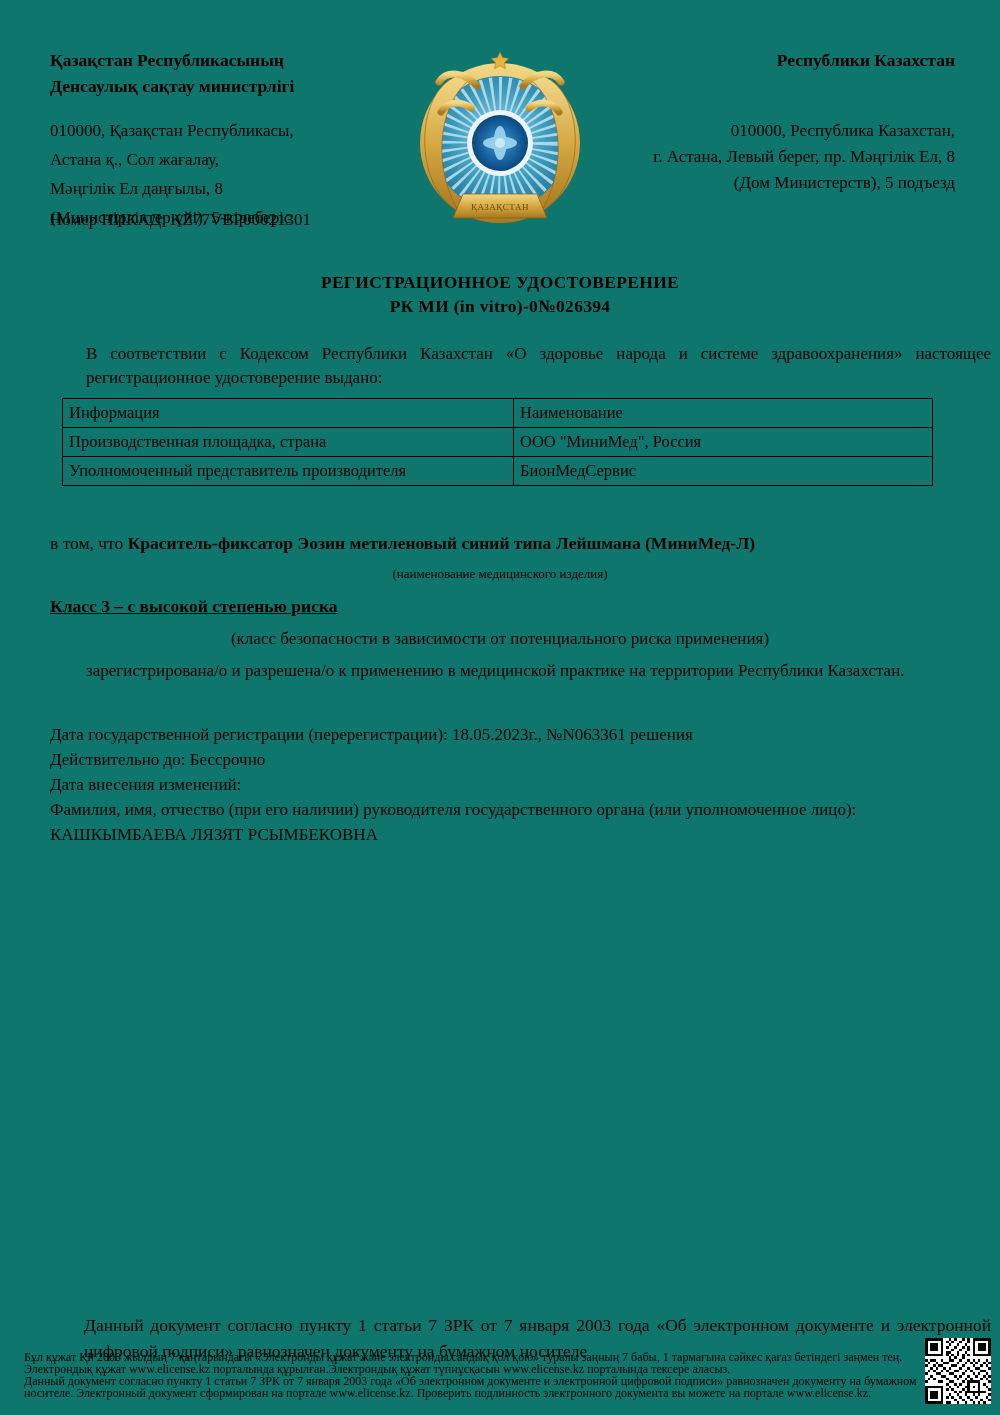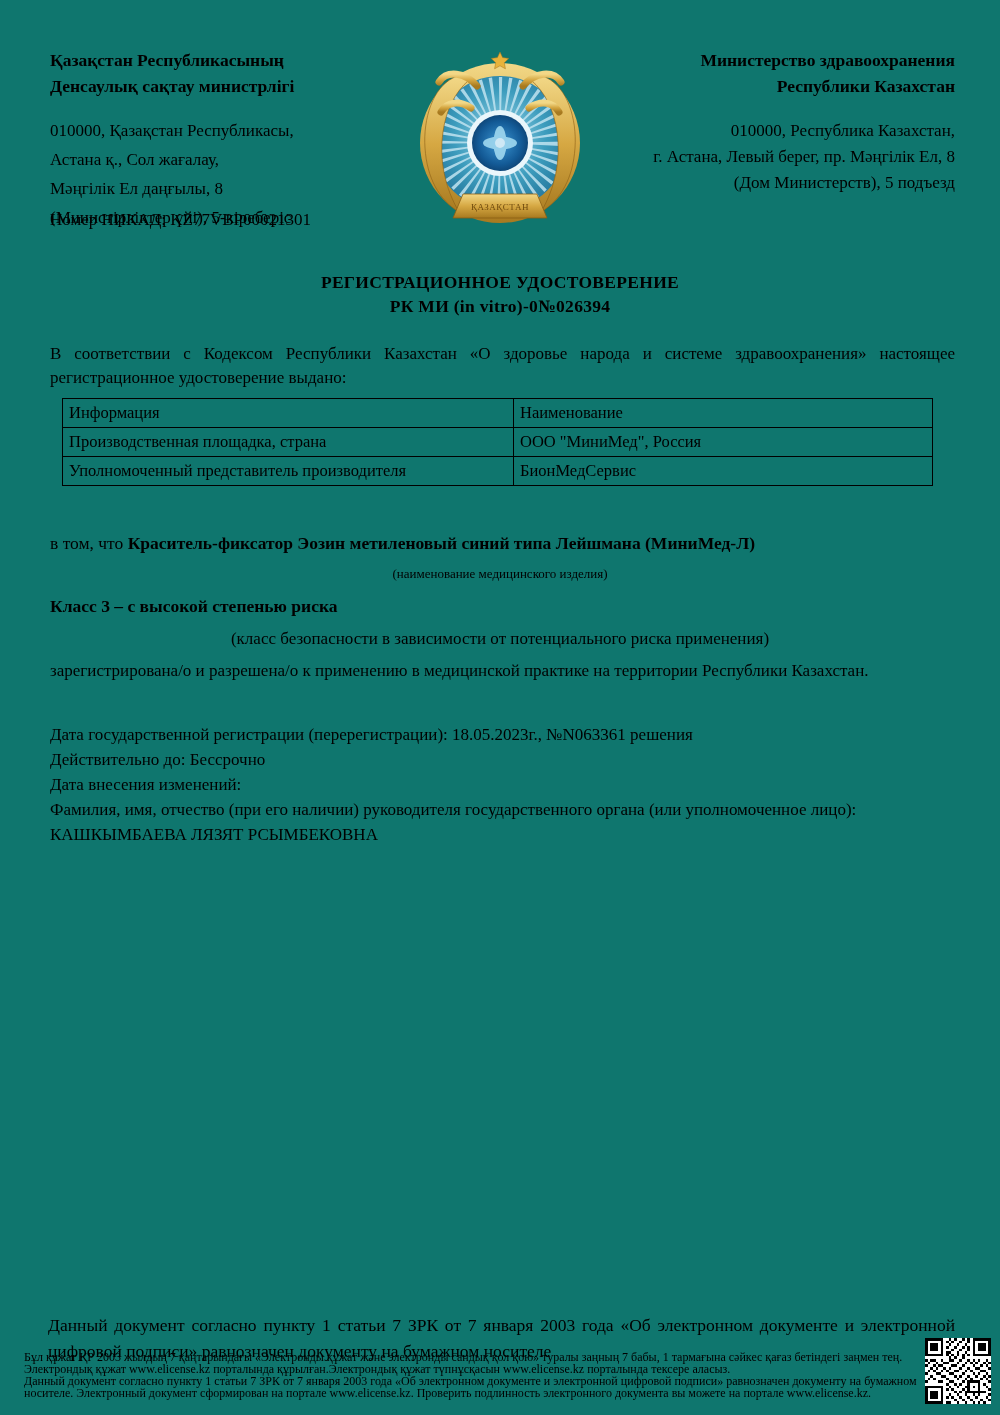--- a/index.html
+++ b/index.html
@@ -4,40 +4,40 @@
 <style>
   html,body{margin:0;padding:0;background:#ffffff;}
   .page{
     position:relative;width:1000px;height:1415px;background:#0f766e;
     font-family:"Liberation Serif","DejaVu Serif",serif;color:#000;overflow:hidden;
   }
   .abs{position:absolute;}
   .bold{font-weight:700;}
   .center{text-align:center;}
   .rightal{text-align:right;}
-  .just{text-align:justify;}
+  .just{text-align:justify;margin-left:36px;}
 
   .hdr-left-title{left:50px;top:47px;width:340px;font-size:17.5px;line-height:26px;}
   .hdr-left-addr{left:50px;top:116px;width:360px;font-size:17px;line-height:29px;}
   .nikad{left:50px;top:210px;font-size:17px;}
   .hdr-right-title{left:610px;top:47px;width:345px;font-size:17.5px;line-height:26px;}
   .hdr-right-addr{left:560px;top:118px;width:395px;font-size:17px;line-height:26px;}
 
   .emblem{left:415px;top:46px;}
 
   .doc-title{left:0;top:270px;width:1000px;font-size:17.5px;line-height:24px;letter-spacing:.3px;}
   .intro{left:50px;top:342px;width:905px;font-size:17px;line-height:24px;}
 
   table.info{left:62px;top:398px;border-collapse:collapse;width:871px;font-size:16.5px;table-layout:fixed;}
   table.info td{border:1.4px solid #000;padding:1px 6px;height:26px;vertical-align:middle;overflow:hidden;}
   td.c1{width:438px;}
 
   .product-line{left:50px;top:533px;width:905px;font-size:17.5px;}
   .name-caption{left:0;top:566px;width:1000px;font-size:13px;}
-  .risk-class{left:50px;top:596px;width:905px;font-size:17.5px;}
+  .risk-class{left:50px;top:596px;width:905px;font-size:17.5px;text-decoration:underline;}
   .risk-caption{left:0;top:629px;width:1000px;font-size:17px;}
   .registered{left:50px;top:657px;width:905px;font-size:17px;line-height:27px;}
 
   .reg-block{left:50px;top:722px;width:905px;font-size:17px;line-height:25px;}
 
   .statement{left:48px;top:1312px;width:907px;font-size:17.5px;line-height:26px;}
   .fine{left:24px;top:1351px;width:900px;font-size:12px;line-height:12px;}
   .fine div{white-space:nowrap;}
   .qr{left:925px;top:1338px;}
 </style>
@@ -52,21 +52,20 @@
   </div>
   <div class="abs hdr-left-addr">
     <div>010000, Қазақстан Республикасы,</div>
     <div>Астана қ., Сол жағалау,</div>
     <div>Мәңгілік Ел даңғылы, 8</div>
     <div>(Министірліктер үйі), 5-кіреберіс</div>
   </div>
   <div class="abs nikad">Номер НИКАД: KZ77VBP00021301</div>
 
   <div class="abs hdr-right-title bold rightal">
-    <div>Министерство здравоохранения</div>
     <div>Республики Казахстан</div>
   </div>
   <div class="abs hdr-right-addr rightal">
     <div>010000, Республика Казахстан,</div>
     <div>г. Астана, Левый берег, пр. Мәңгілік Ел, 8</div>
     <div>(Дом Министерств), 5 подъезд</div>
   </div>
 
   <svg class="abs emblem" width="170" height="182" viewBox="0 0 170 182">
     <defs>

